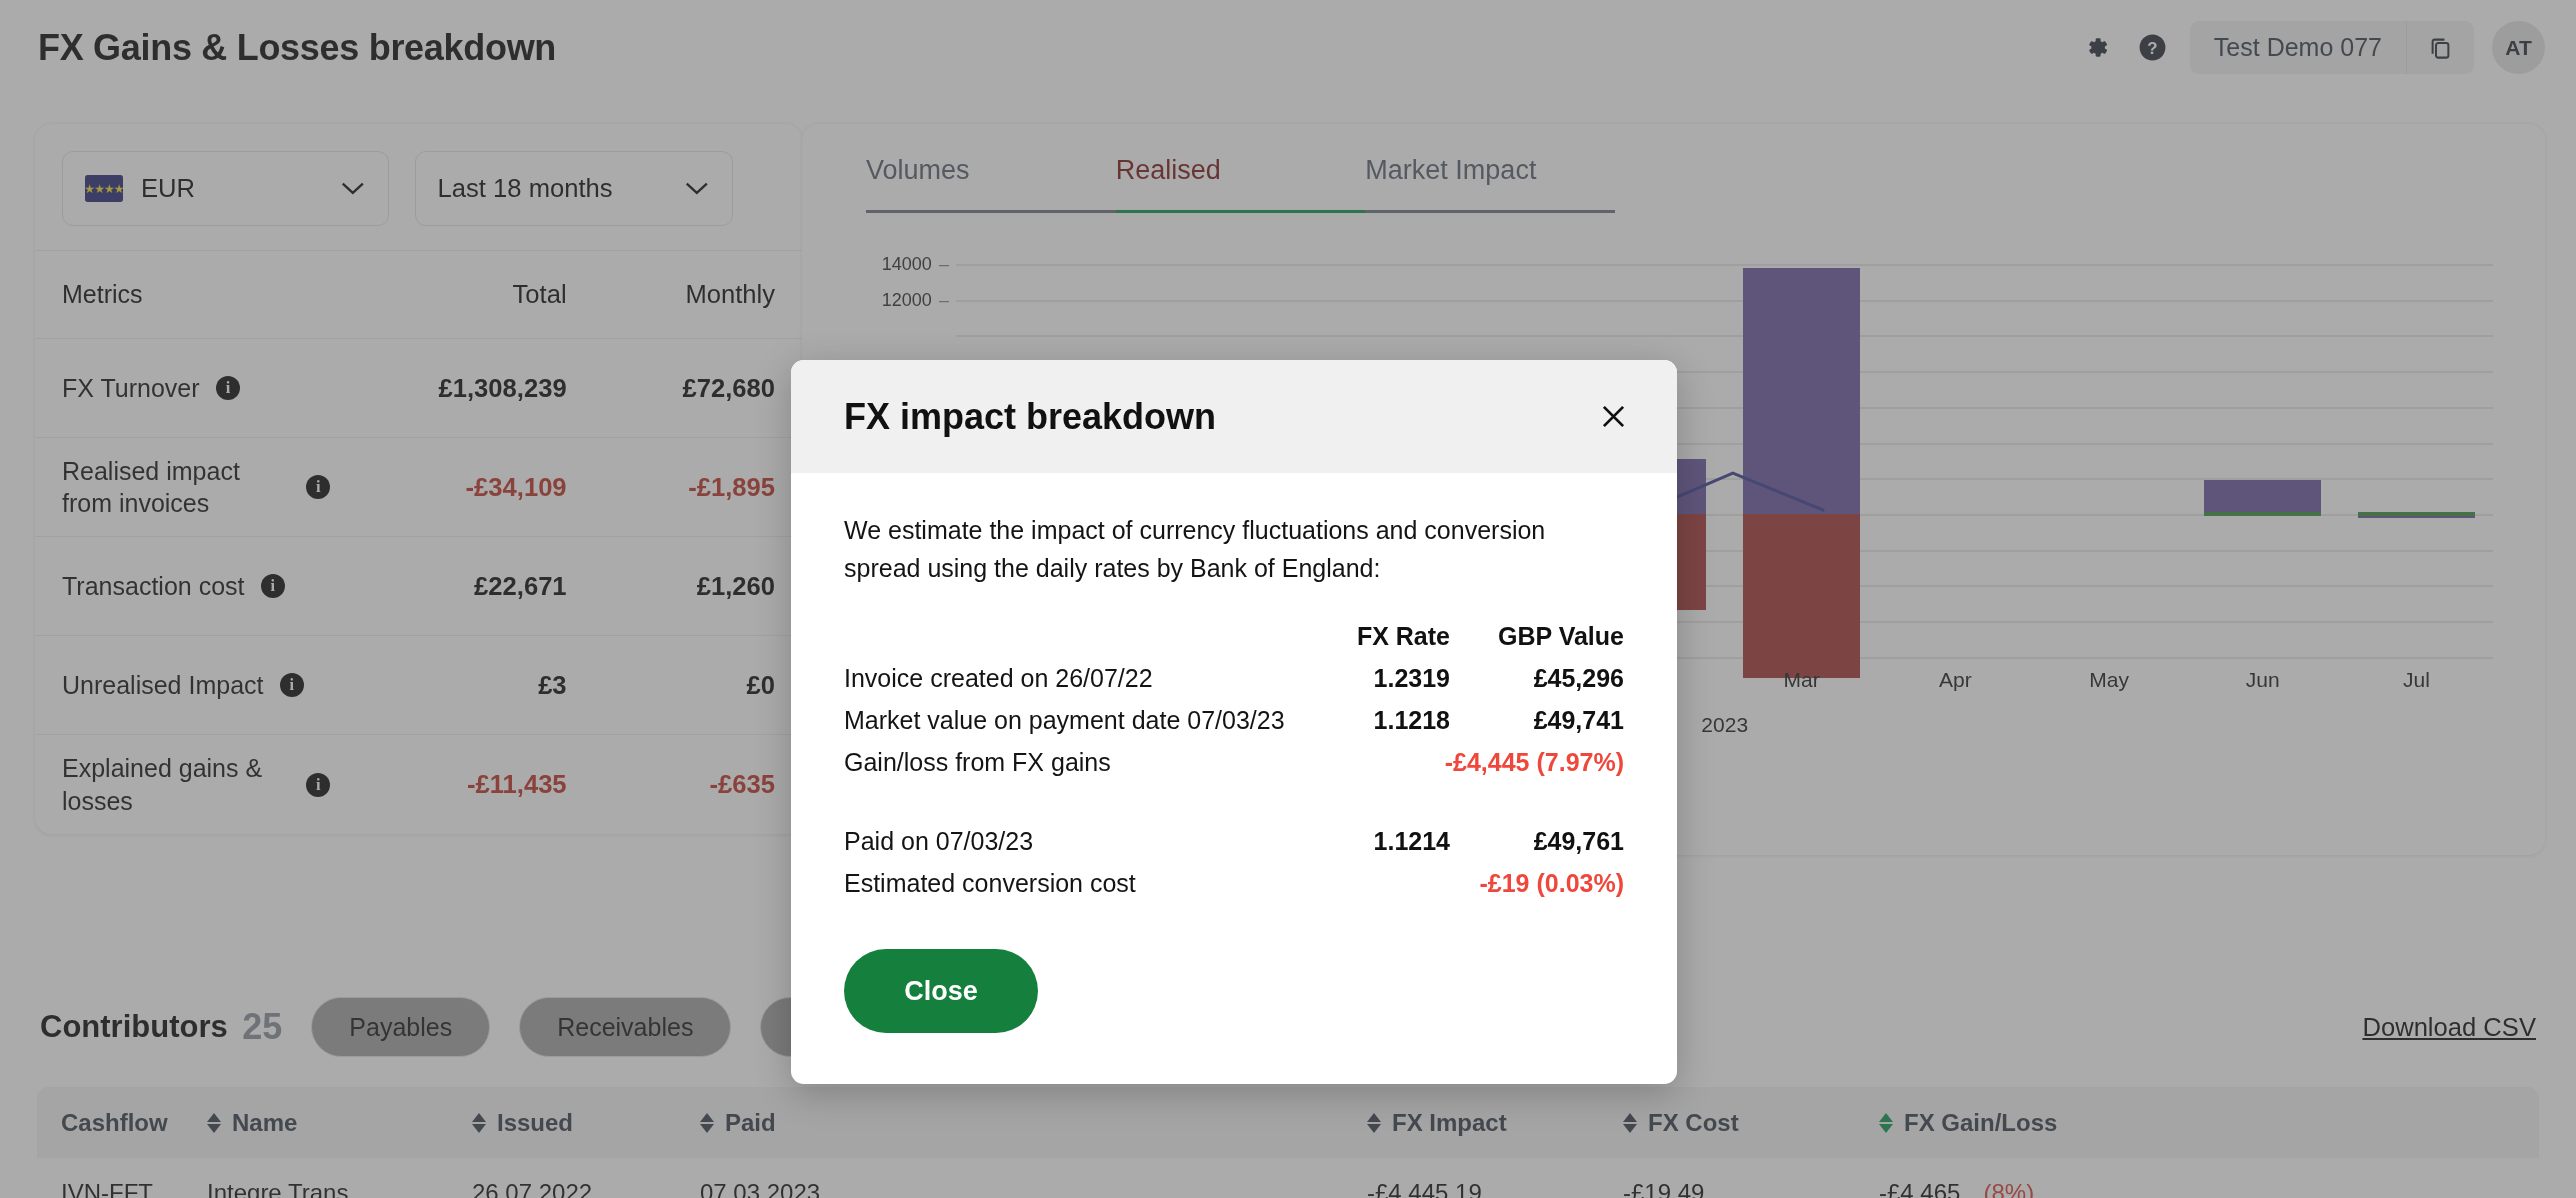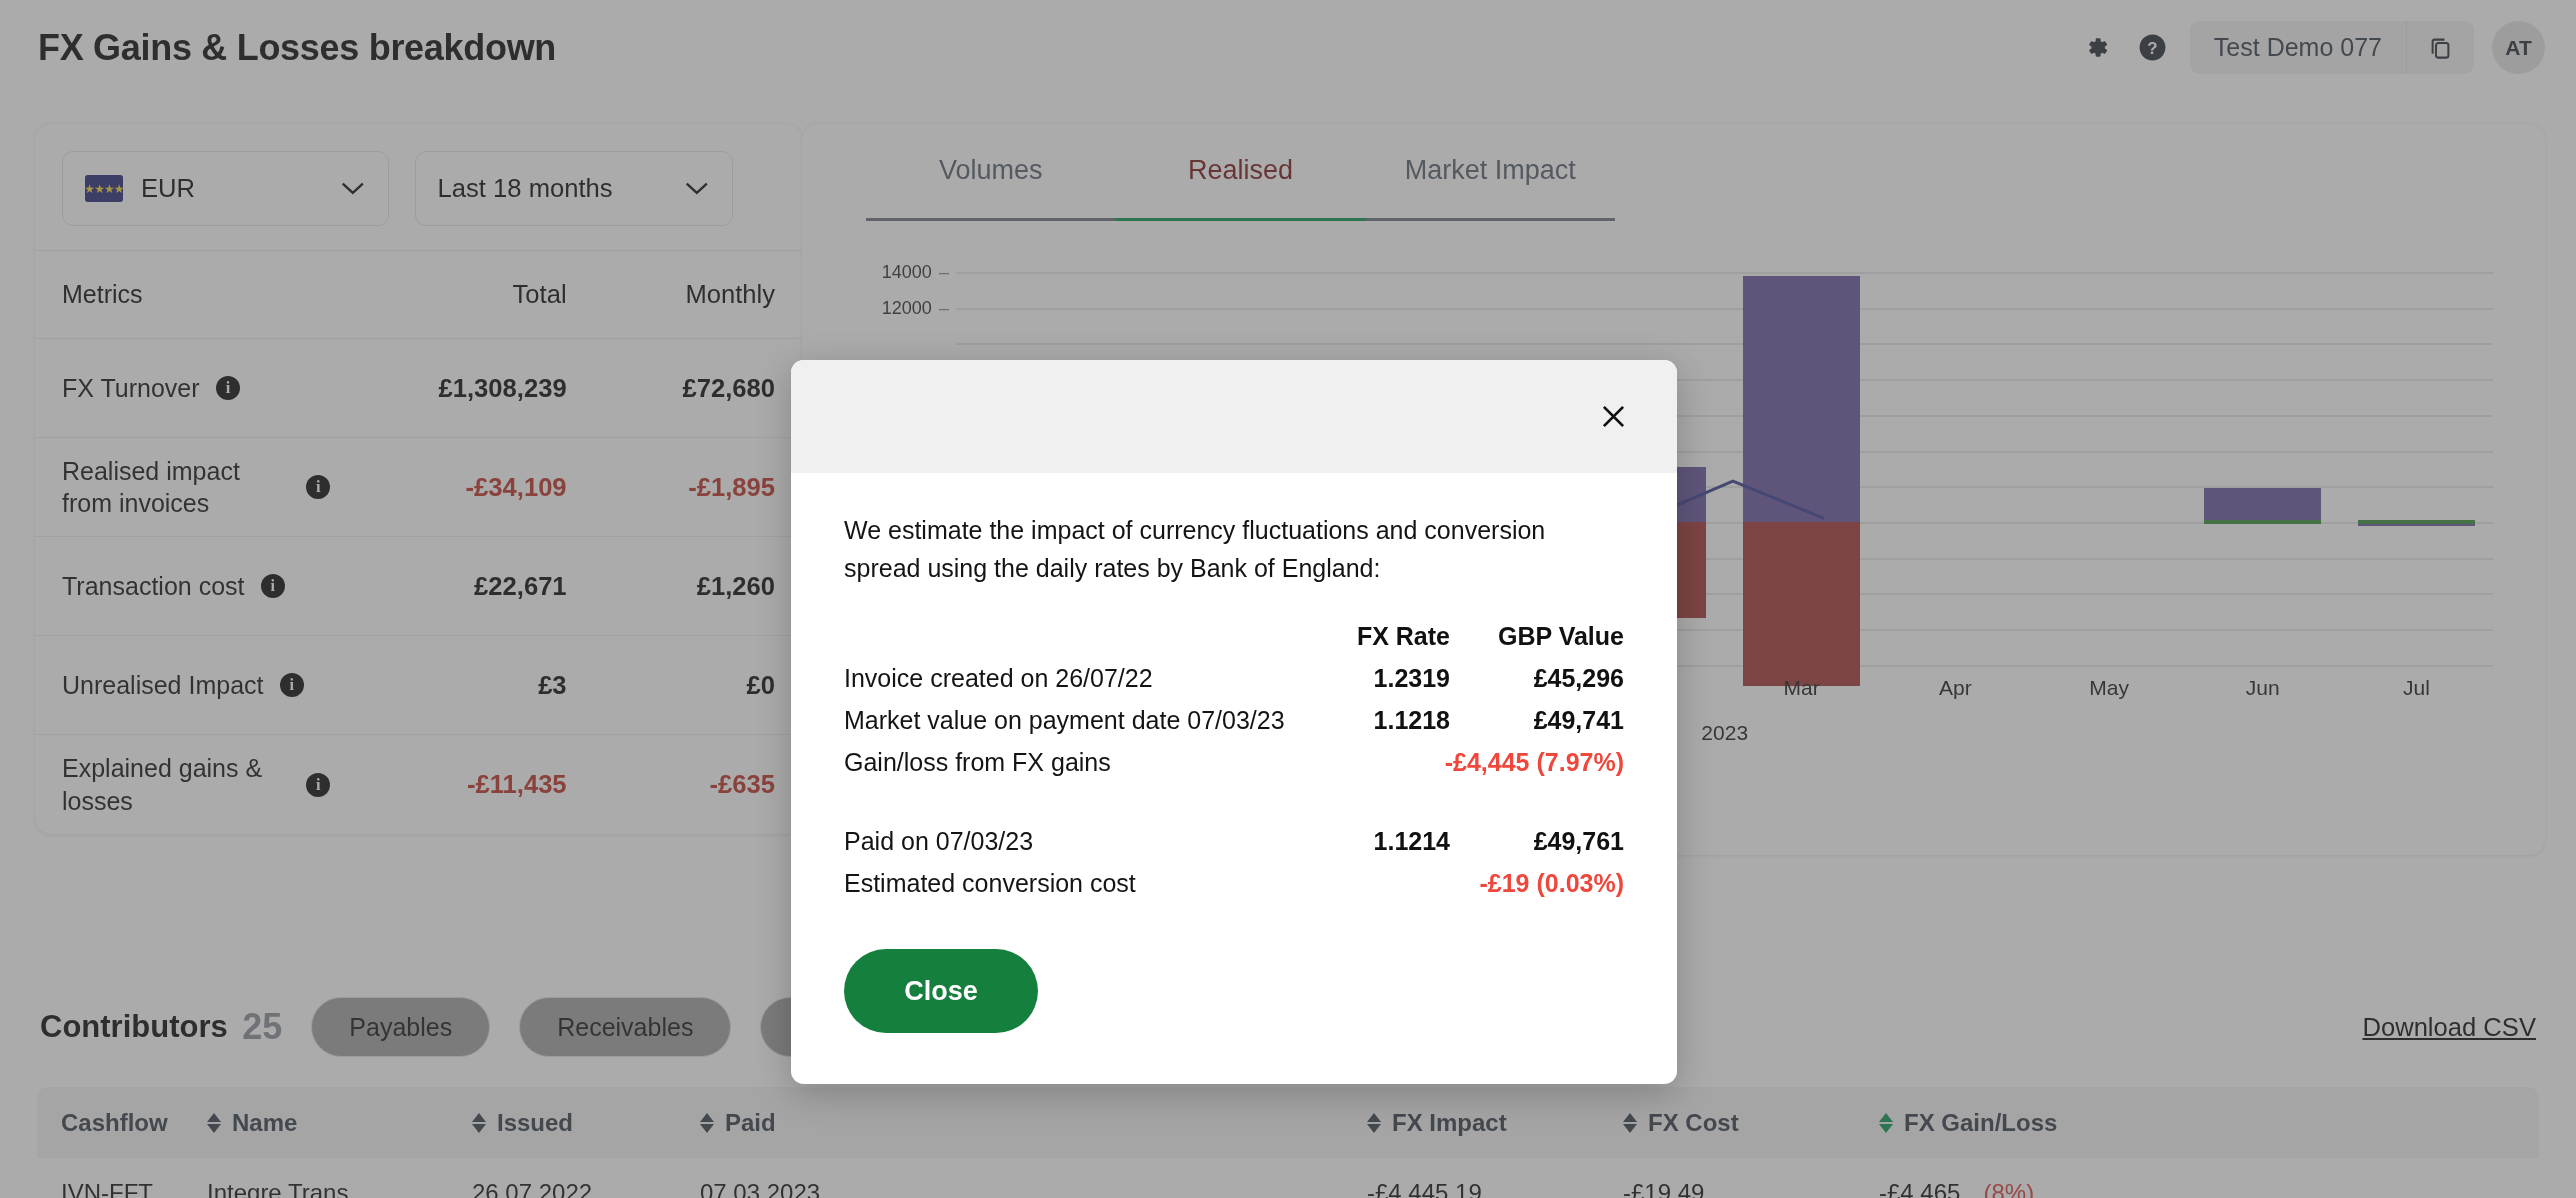--- a/index.html
+++ b/index.html
@@ -87,21 +87,21 @@
   .neg { color: #c0392b; }
 
   
   .chart-card {
     position: absolute; left: 802px; top: 29px; width: 1743px; height: 731px;
     background: #fff; border-radius: 16.4px; box-shadow: 0 0.9px 3.7px rgba(0,0,0,0.10);
     padding: 31px 37px;
   }
   .tabs { display: flex; position: relative; margin-left: 27px; width: 749px; }
   .tab {
-    flex: 1; text-align: center; font-size: 27px; color: #5b6472; padding-bottom: 32px;
+    flex: 1; font-size: 27px; color: #5b6472; padding-bottom: 24px;
     cursor: pointer; border-bottom: 3.7px solid #6f7682;
   }
   .tab.active { color: #7f1d1d; border-bottom-color: #109653; }
 
   .plot { position: relative; margin-top: 51px; height: 475px; }
   .ylabels { position: absolute; left: 0; top: 0; width: 110px; height: 393px; }
   .ylab {
     position: absolute; right: 0; font-size: 18px; color: #333; white-space: nowrap;
     transform: translateY(-50%);
   }
@@ -464,20 +464,21 @@
           </div>
         </div>
       </div>
     </div>
   </div>
 
   <div class="overlay"></div>
 
   <div class="modal">
     <div class="modal-head">
+      <div class="modal-title">FX impact breakdown</div>
       <div class="modal-close">
         <svg width="33" height="33" viewBox="0 0 24 24" stroke="#111" stroke-width="2" fill="none">
             <path d="M5 5l14 14M19 5L5 19"></path>
           </svg>
       </div>
     </div>
     <div class="modal-body">
       <div class="modal-intro">We estimate the impact of currency fluctuations and conversion spread using the daily rates by Bank of England:</div>
 
       <div class="mrows">

